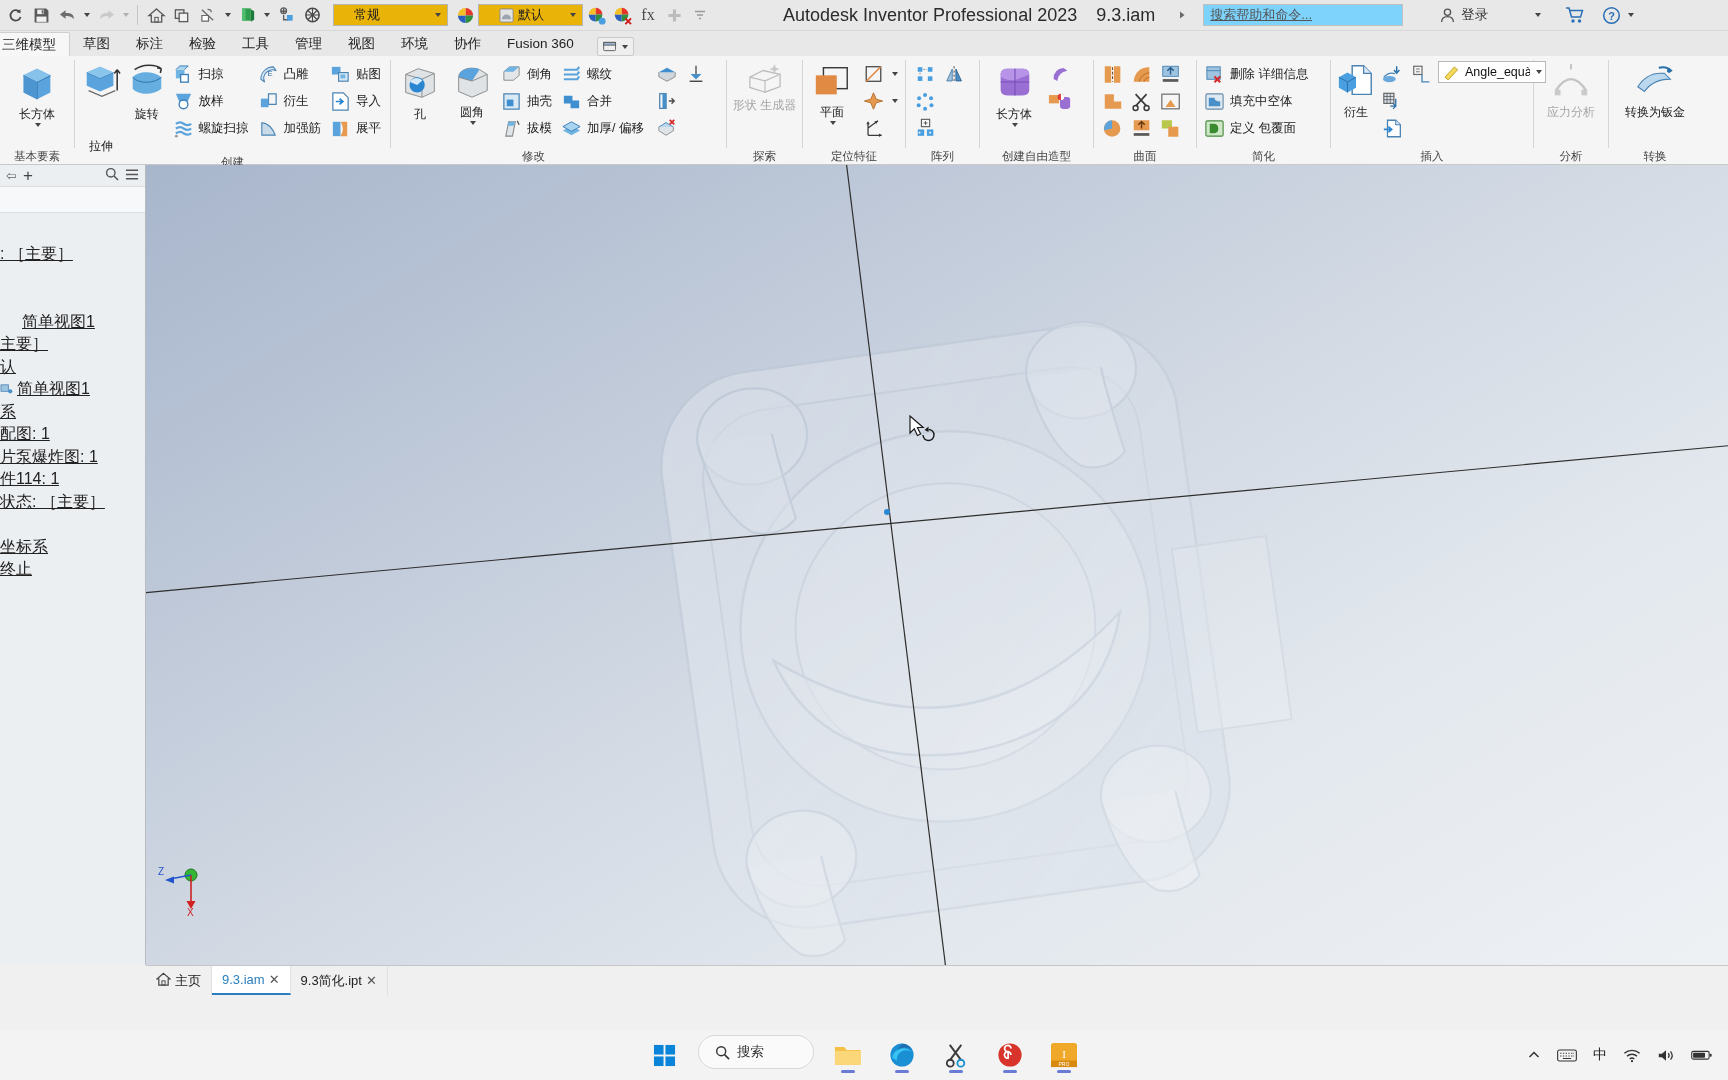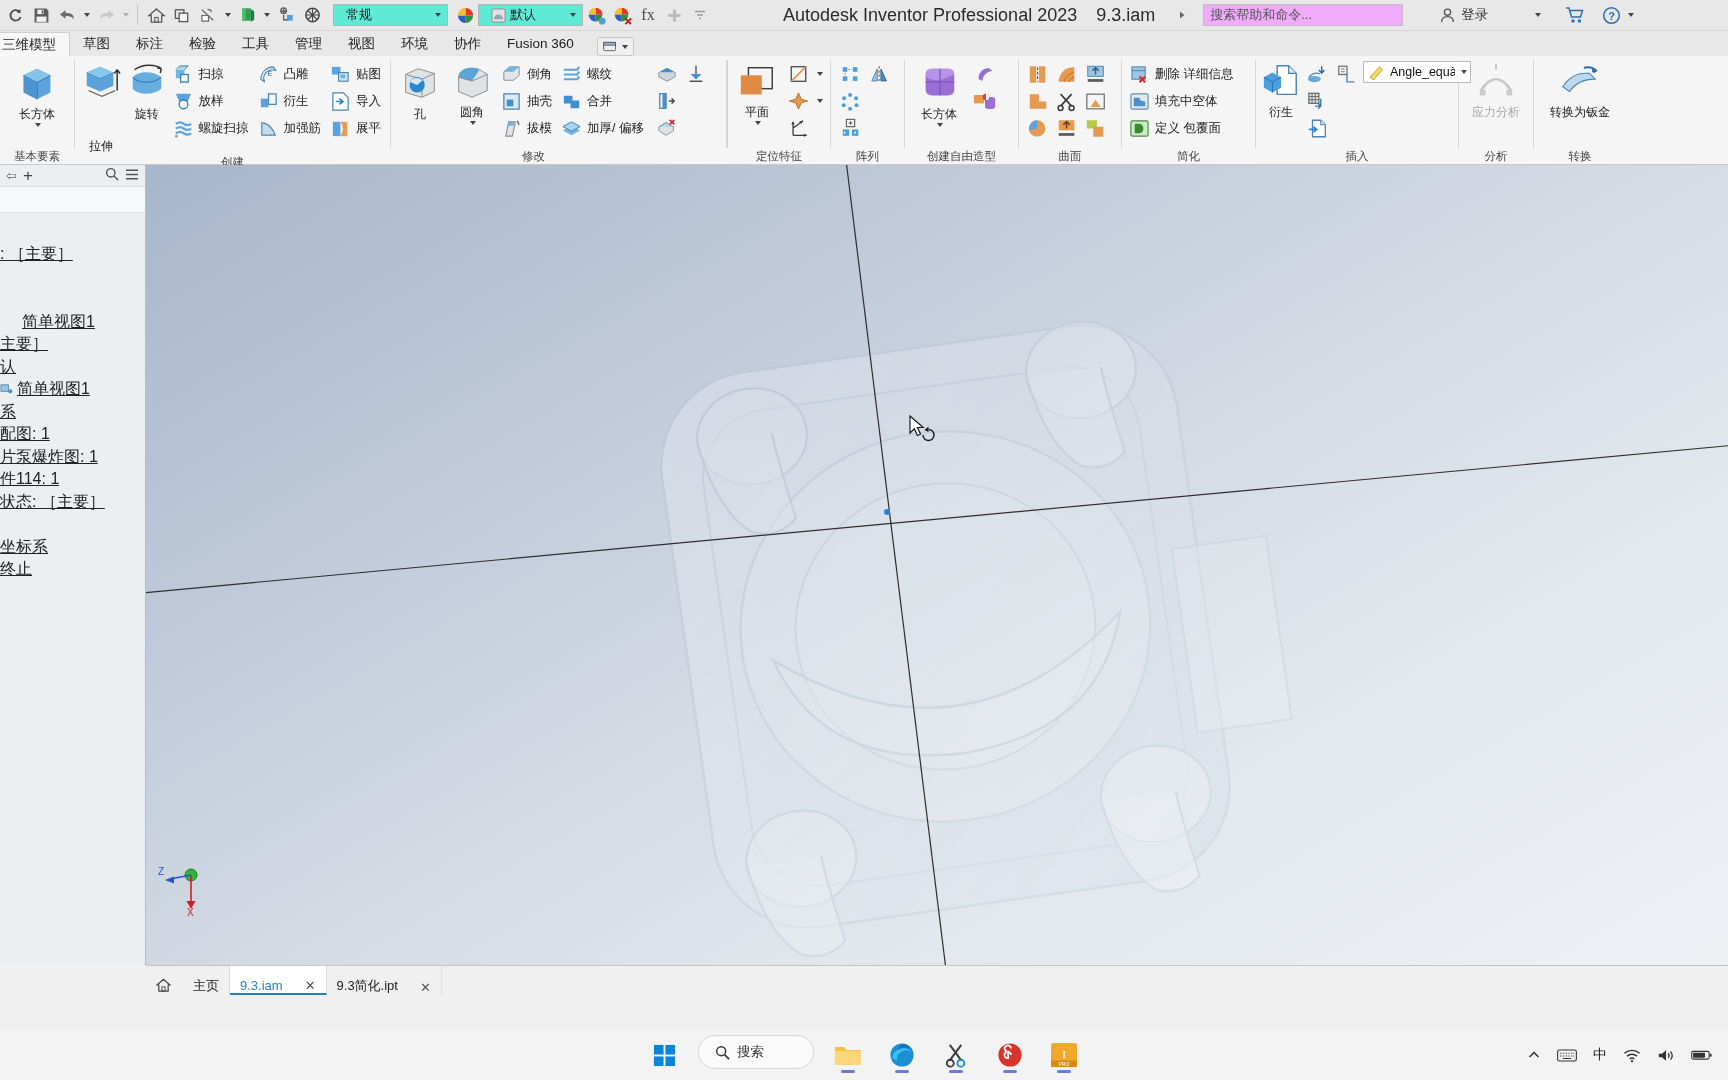--- a/index.html
+++ b/index.html
@@ -24,35 +24,35 @@
     padding: 0 3px; cursor: default; position: relative;
   }
   .qat-sep { width: 1px; height: 20px; background: #c4c4c4; margin: 0 5px; }
   .caret {
     width: 0; height: 0; border-left: 3.5px solid transparent;
     border-right: 3.5px solid transparent; border-top: 4px solid #444;
     margin-left: 1px;
   }
   .caret.dim { border-top-color: #b0b0b0; }
   .qat-combo {
-    height: 22px; background: #5eead4; border: 1px solid #b5b5b5;
-    display: flex; align-items: center; padding: 0 2px 0 12px;
+    height: 22px; background: #eab308; border: 1px solid #b5b5b5;
+    display: flex; align-items: center; padding: 0 2px 0 20px;
     font-size: 13px; color: #222; position: relative;
   }
   .qat-combo .cbx-arrow {
     margin-left: auto; width: 16px; display: flex;
     align-items: center; justify-content: center;
   }
   .qat-title {
     font-size: 18px; color: #2b2b2b; white-space: nowrap;
   }
   .qat-search {
-    height: 22px; width: 200px; background: #f0abfc; border: 1px solid #c0c0c0;
+    height: 22px; width: 200px; background: #7dd3fc; border: 1px solid #c0c0c0;
     display: flex; align-items: center; padding: 0 6px;
-    font-size: 13px; color: #555;
+    font-size: 13px; color: #555; text-decoration: underline;
   }
   .qat-signin {
     display: flex; align-items: center; gap: 5px;
     font-size: 13.5px; color: #333; padding: 0 8px; height: 26px;
   }
 
   
   .ribbon-tabs {
     position: absolute; top: 31px; left: 0; width: 1728px; height: 25px;
     background: #e8e8e8; display: flex; align-items: flex-end;
@@ -155,21 +155,21 @@
   
   .coordsys { position: absolute; left: 10px; bottom: 48px; width: 70px; height: 64px; }
 
   
   .doctabs {
     position: absolute; top: 965px; left: 146px; width: 1582px; height: 30px;
     background: #f0f0f0; border-top: 1px solid #c6c6c6;
     display: flex; align-items: stretch; font-size: 13px;
   }
   .doctab {
-    display: flex; align-items: flex-end; gap: 22px; padding: 0 10px;
+    display: flex; align-items: center; gap: 4px; padding: 0 10px;
     color: #222; cursor: default; border-right: 1px solid #e0e0e0;
   }
   .doctab.active {
     background: #fff; color: #2a7fbe; border-bottom: 2px solid #2a7fbe;
   }
   .doctab .x { font-size: 13px; color: #555; }
 
   
   .taskbar {
     position: absolute; top: 1030px; left: 0; width: 1728px; height: 50px;
@@ -673,20 +673,35 @@
                 <path d="M15 2 l5 5 M20 2 l-5 5" stroke="#d42b2b" stroke-width="2"></path>
               </svg>
             </div>
           </div>
         </div>
       </div>
       <div class="panel-label" style="margin-left:-50px;">修改</div>
     </div>
     <div class="panel-div"></div>
 
+    <div class="panel" style="width:75px;">
+      <div class="panel-body" style="justify-content:center;">
+        <div class="bigbtn dim" style="width:68px;">
+          <svg width="42" height="34" viewBox="0 0 44 36">
+            <path d="M6 16 L20 9 L38 13 L38 26 L22 32 L6 27 Z" fill="none" stroke="#bdbdbd" stroke-width="1.4"></path>
+            <path d="M6 16 L22 20 L38 13" fill="none" stroke="#bdbdbd" stroke-width="1.2"></path>
+            <path d="M22 20 V32" stroke="#bdbdbd" stroke-width="1.2"></path>
+            <path d="M32 2 l1.5 4 l4 1.5 l-4 1.5 l-1.5 4 l-1.5 -4 l-4 -1.5 l4 -1.5 z" fill="#c8c8c8"></path>
+          </svg>
+          <span class="lbl" style="line-height:14px;text-align:center;">形状
+生成器</span>
+        </div>
+      </div>
+      <div class="panel-label">探索</div>
+    </div>
     <div class="panel-div"></div>
 
     <div class="panel" style="width:102px;">
       <div class="panel-body">
         <div class="bigbtn" style="width:52px;">
           <svg width="40" height="40" viewBox="0 0 42 42">
             <rect x="12" y="6" width="25" height="22" fill="none" stroke="#3a3a3a" stroke-width="1.5"></rect>
             <rect x="4" y="14" width="22" height="20" fill="#e08a44"></rect>
           </svg>
           <span class="lbl">平面</span>

